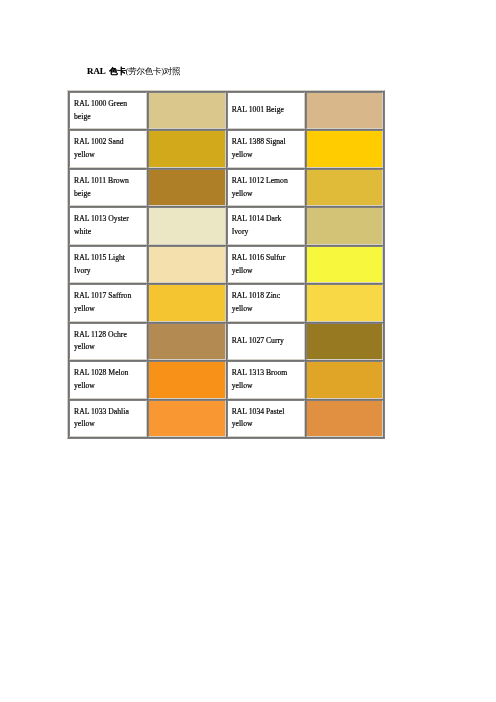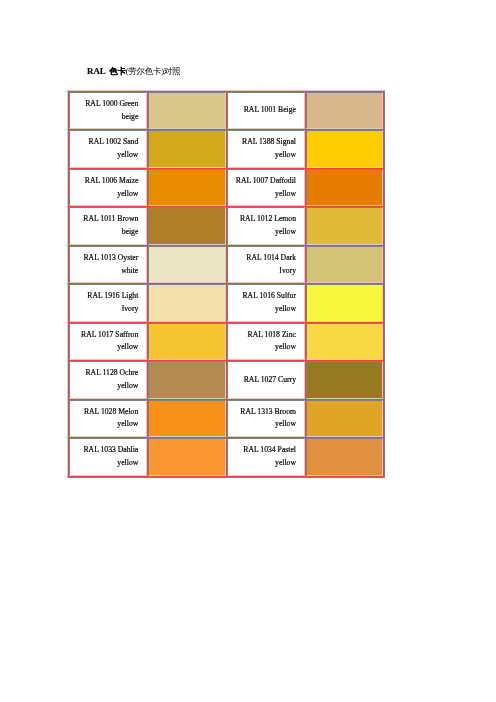--- a/index.html
+++ b/index.html
@@ -2,35 +2,35 @@
 <html><head>
 <meta charset="utf-8">
 <title>RAL</title>
 <style>
   html, body { margin:0; padding:0; background:#ffffff; }
   body {
     width:496px; height:702px; overflow:hidden;
     font-family:"Liberation Serif", serif;
     -webkit-font-smoothing:antialiased;
   }
-  .page { position:relative; width:496px; height:702px; background:#ffffff;text-align:right; }
+  .page { position:relative; width:496px; height:702px; background:#ffffff; }
 
   .doc-title {
     position:absolute; left:87px; top:66px;
     font-size:8.5px; line-height:11px; white-space:nowrap; color:#000000;
     letter-spacing:-0.25px;
   }
   .doc-title .tb { font-weight:bold; -webkit-text-stroke:0.1px #000000; }
   .doc-title .tlat { font-weight:bold; font-size:8.9px; letter-spacing:0; margin-right:3.4px;
     -webkit-text-stroke:0.15px #000000; }
 
   table.ral-table {
     position:absolute; left:67px; top:90px;
     border-collapse:separate; border-spacing:1px;
-    background:#ef4444; table-layout:fixed; box-sizing:border-box;
+    background:#737373; table-layout:fixed; box-sizing:border-box;
     border:1px solid; border-color:#d4d0c8 #808080 #808080 #d4d0c8;
   }
   table.ral-table tr { height:37.46px; }
   table.ral-table td {
     background:#ffffff; box-sizing:border-box;
     border:1px solid; border-color:#808080 #d4d0c8 #d4d0c8 #808080;
   }
   table.ral-table td.ral-name {
     width:78.3px; padding:0 8px 0 4px; vertical-align:middle;
     font-size:7.7px; line-height:12.7px; color:#000000; word-wrap:break-word;
@@ -53,39 +53,33 @@
         <td class="ral-name">RAL 1001 Beige</td>
         <td class="ral-swatch" style="background-color: rgb(216, 184, 138);"></td>
       </tr>
       <tr>
         <td class="ral-name">RAL 1002 Sand yellow</td>
         <td class="ral-swatch" style="background-color: rgb(210, 169, 27);"></td>
         <td class="ral-name">RAL 1388 Signal yellow</td>
         <td class="ral-swatch" style="background-color: rgb(255, 204, 0);"></td>
       </tr>
       <tr>
-        <td class="ral-name">RAL 1006 Maize yellow</td>
-        <td class="ral-swatch" style="background-color: rgb(232, 140, 0);"></td>
-        <td class="ral-name">RAL 1007 Daffodil yellow</td>
-        <td class="ral-swatch" style="background-color: rgb(230, 124, 0);"></td>
-      </tr>
-      <tr>
         <td class="ral-name">RAL 1011 Brown beige</td>
         <td class="ral-swatch" style="background-color: rgb(174, 127, 39);"></td>
         <td class="ral-name">RAL 1012 Lemon yellow</td>
         <td class="ral-swatch" style="background-color: rgb(224, 186, 57);"></td>
       </tr>
       <tr>
         <td class="ral-name">RAL 1013 Oyster white</td>
         <td class="ral-swatch" style="background-color: rgb(235, 230, 195);"></td>
         <td class="ral-name">RAL 1014 Dark Ivory</td>
         <td class="ral-swatch" style="background-color: rgb(210, 195, 119);"></td>
       </tr>
       <tr>
-        <td class="ral-name">RAL 1916 Light Ivory</td>
+        <td class="ral-name">RAL 1015 Light Ivory</td>
         <td class="ral-swatch" style="background-color: rgb(244, 224, 172);"></td>
         <td class="ral-name">RAL 1016 Sulfur yellow</td>
         <td class="ral-swatch" style="background-color: rgb(247, 247, 62);"></td>
       </tr>
       <tr>
         <td class="ral-name">RAL 1017 Saffron yellow</td>
         <td class="ral-swatch" style="background-color: rgb(245, 196, 49);"></td>
         <td class="ral-name">RAL 1018 Zinc yellow</td>
         <td class="ral-swatch" style="background-color: rgb(248, 216, 69);"></td>
       </tr>

